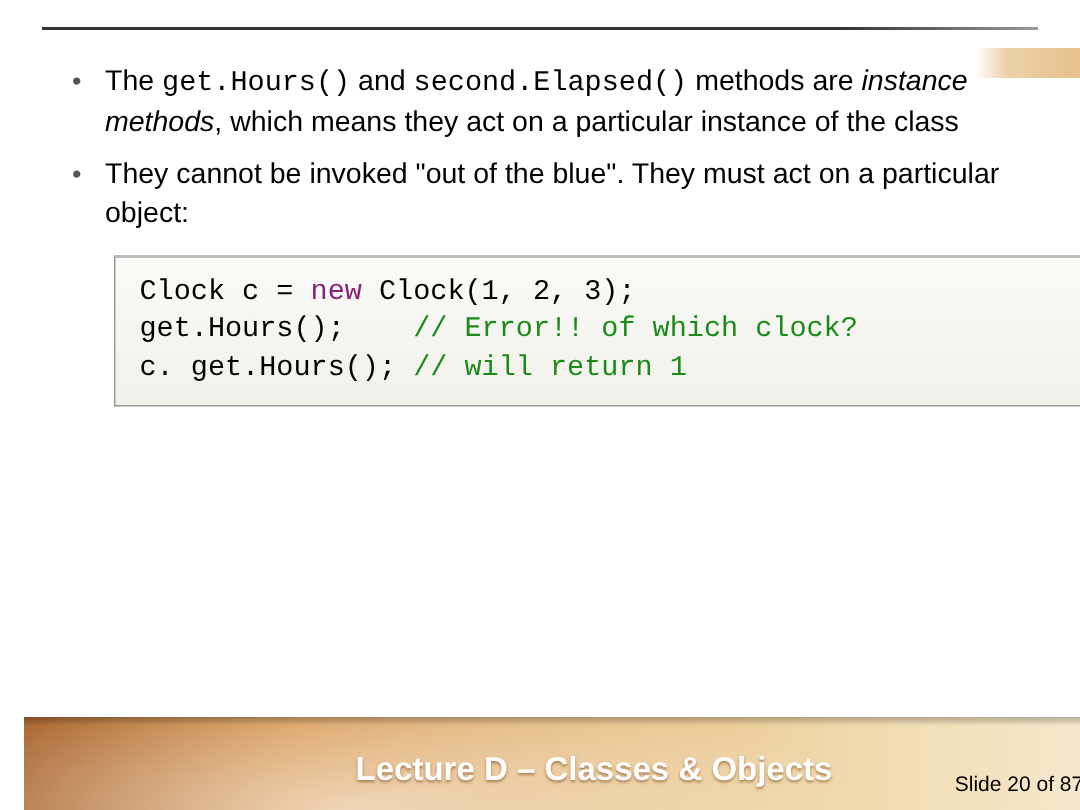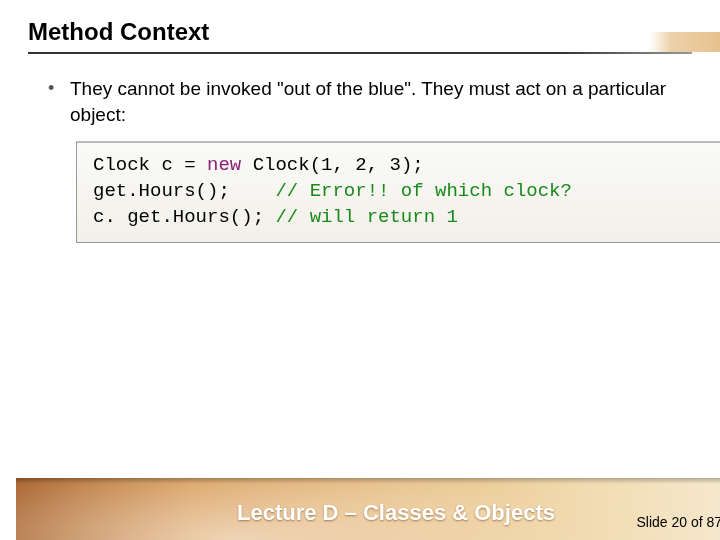--- a/index.html
+++ b/index.html
@@ -119,26 +119,28 @@
     bottom: 10px;
     font-size: 14px;
     color: #000000;
   }
 </style>
 </head>
 <body>
 
 <div class="slide">
 
-  <div class="title">Method Context</div>
   <div class="title-underline"></div>
   <div class="title-accent"></div>
 
   <div class="content">
     <ul class="bullets">
+      <li>
+        <span>The </span><span class="mono">get.Hours()</span><span> and </span><span class="mono">second.Elapsed()</span><span> methods are </span><span class="italic">instance methods</span><span>, which means they act on a particular instance of the class</span>
+      </li>
       <li>They cannot be invoked "out of the blue". They must act on a particular object:</li>
     </ul>
 
     <div class="code-block"><span>Clock c = </span><span class="code-kw">new</span><span> Clock(1, 2, 3);</span>
 <span>get.Hours();    </span><span class="code-comment">// Error!! of which clock?</span>
 <span>c. get.Hours(); </span><span class="code-comment">// will return 1</span></div>
 
   </div>
 
   <div class="footer">

